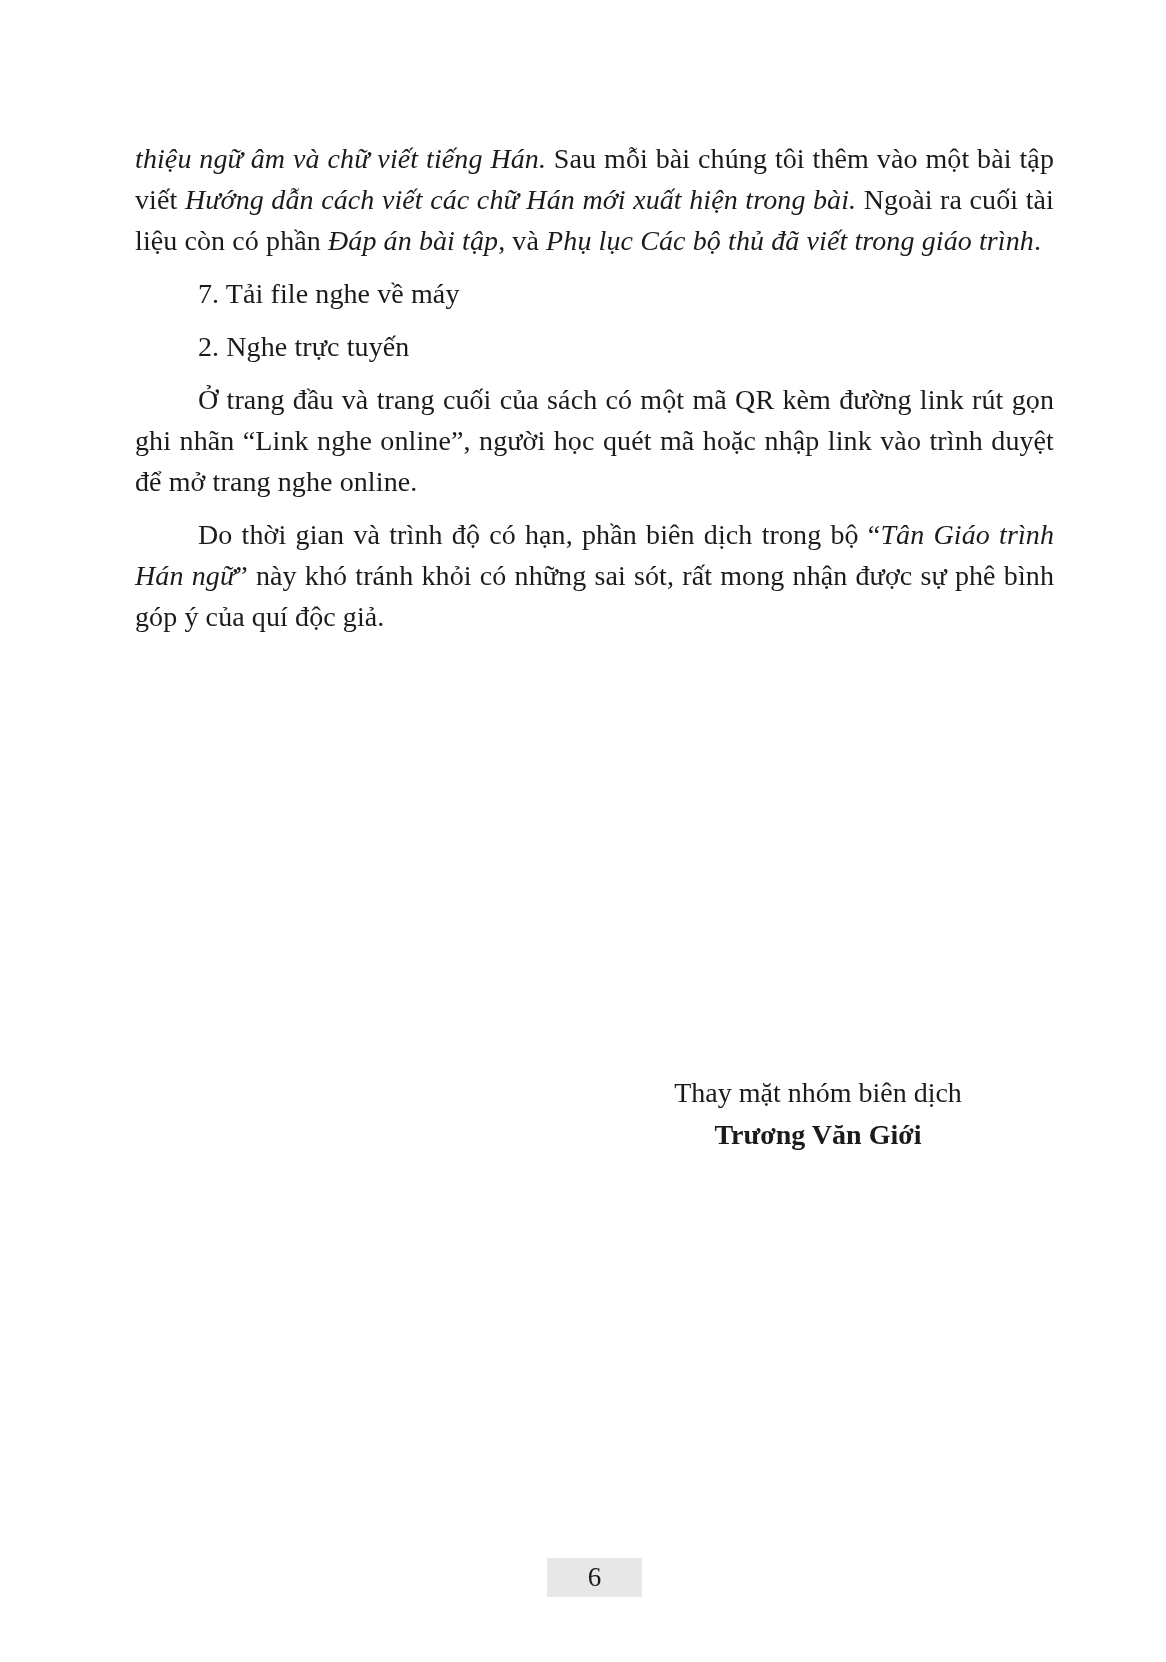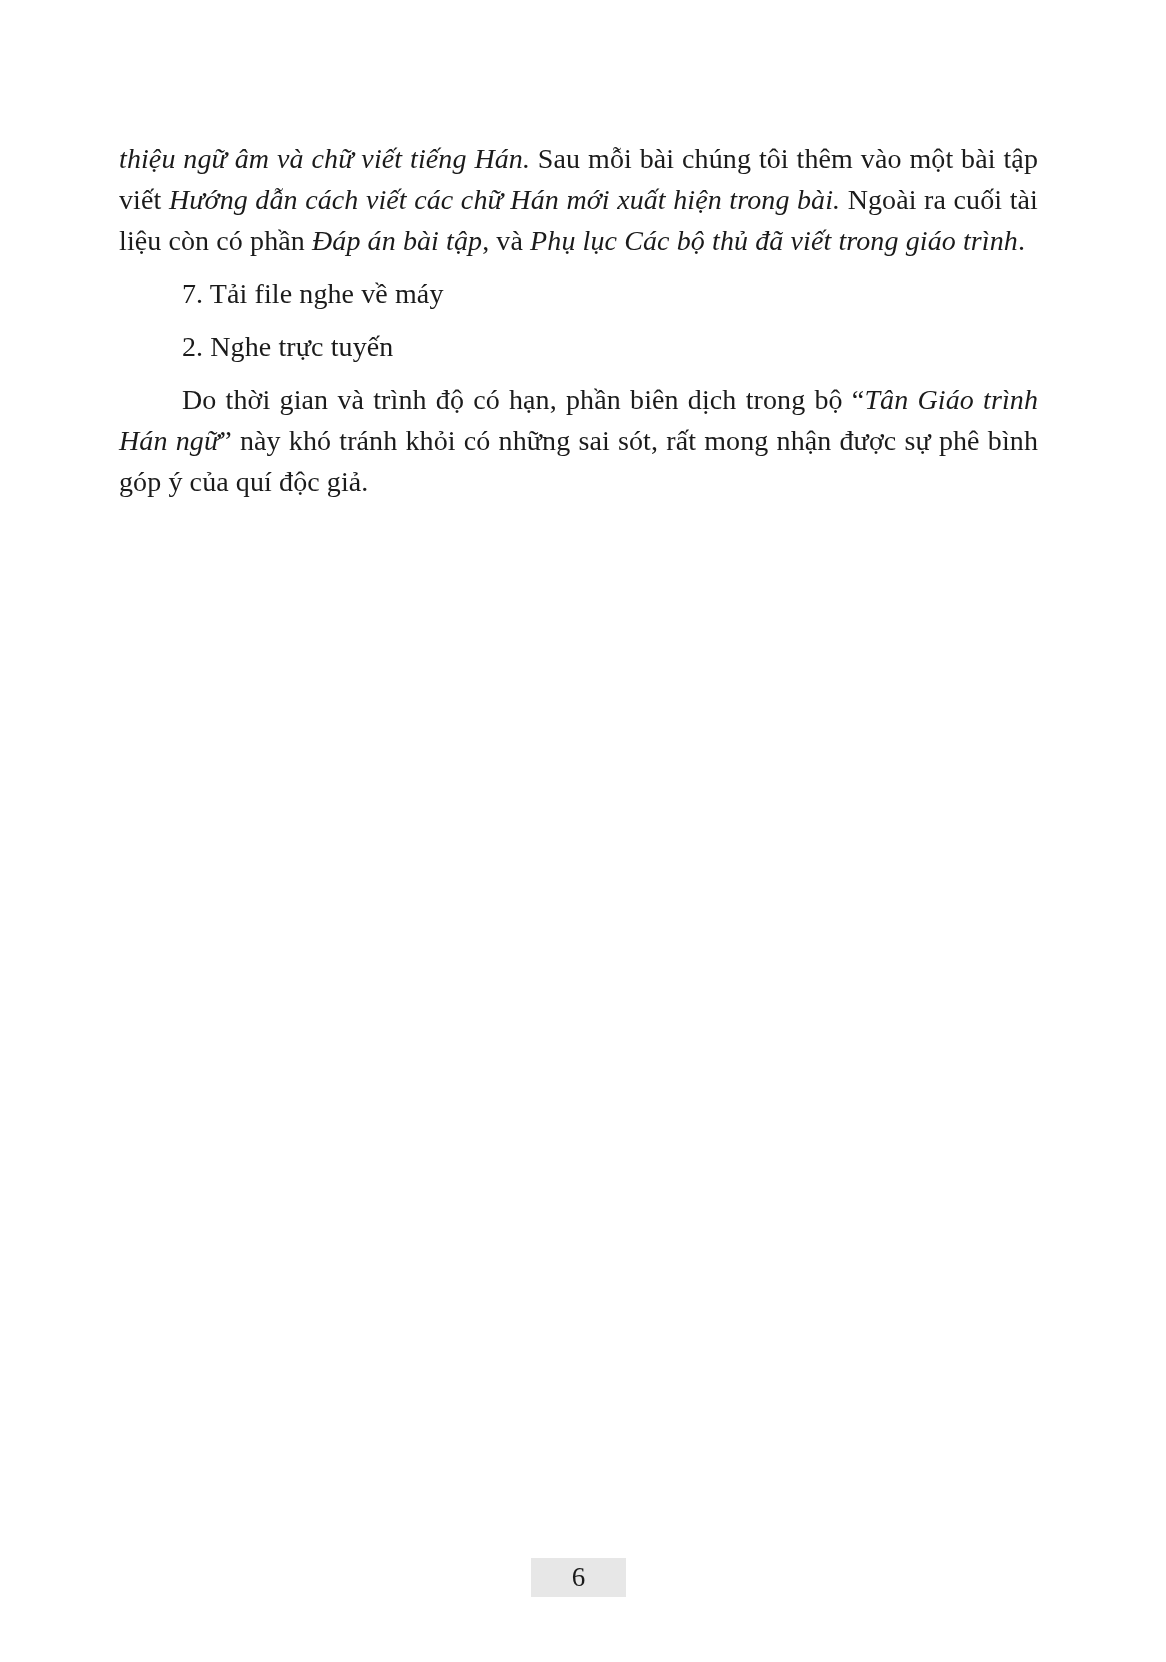--- a/index.html
+++ b/index.html
@@ -9,20 +9,21 @@
     background: #ffffff;
     position: relative;
     font-family: "Liberation Serif", "DejaVu Serif", serif;
     color: #1b1b1b;
     overflow: hidden;
   }
   .sheet {
     position: absolute;
     inset: 0;
     background: #ffffff;
+    margin-left: 16px;
   }
   .body-text {
     position: absolute;
     left: 119px;
     top: 138px;
     width: 919px;
   }
   .para {
     font-size: 28px;
     line-height: 41px;
@@ -69,24 +70,29 @@
   <div class="body-text">
 
     <p class="para first"><span class="it">thiệu ngữ âm và chữ viết tiếng Hán.</span><span> Sau mỗi bài chúng tôi thêm vào một bài tập viết </span><span class="it">Hướng dẫn cách viết các chữ Hán mới xuất hiện trong bài.</span><span> Ngoài ra cuối tài liệu còn có phần </span><span class="it">Đáp án bài tập</span><span>, và </span><span class="it">Phụ lục Các bộ thủ đã viết trong giáo trình</span><span>.</span></p>
 
 
     <p class="para"><span>7. Tải file nghe về máy</span></p>
 
 
     <p class="para"><span>2. Nghe trực tuyến</span></p>
 
+    <p class="para"><span>Ở trang đầu và trang cuối của sách có một mã QR kèm đường link rút gọn ghi nhãn “Link nghe online”, người học quét mã hoặc nhập link vào trình duyệt để mở trang nghe online.</span></p>
 
     <p class="para"><span>Do thời gian và trình độ có hạn, phần biên dịch trong bộ “</span><span class="it">Tân Giáo trình Hán ngữ</span><span>” này khó tránh khỏi có những sai sót, rất mong nhận được sự phê bình góp ý của quí độc giả.</span></p>
 
 
   </div>
 
+  <div class="signature">
+    <div class="sig-role">Thay mặt nhóm biên dịch</div>
+    <div class="sig-name">Trương Văn Giới</div>
+  </div>
 
   <div class="page-num-box">
     <span class="page-num">6</span>
   </div>
 
 </div>
 
 </body></html>

